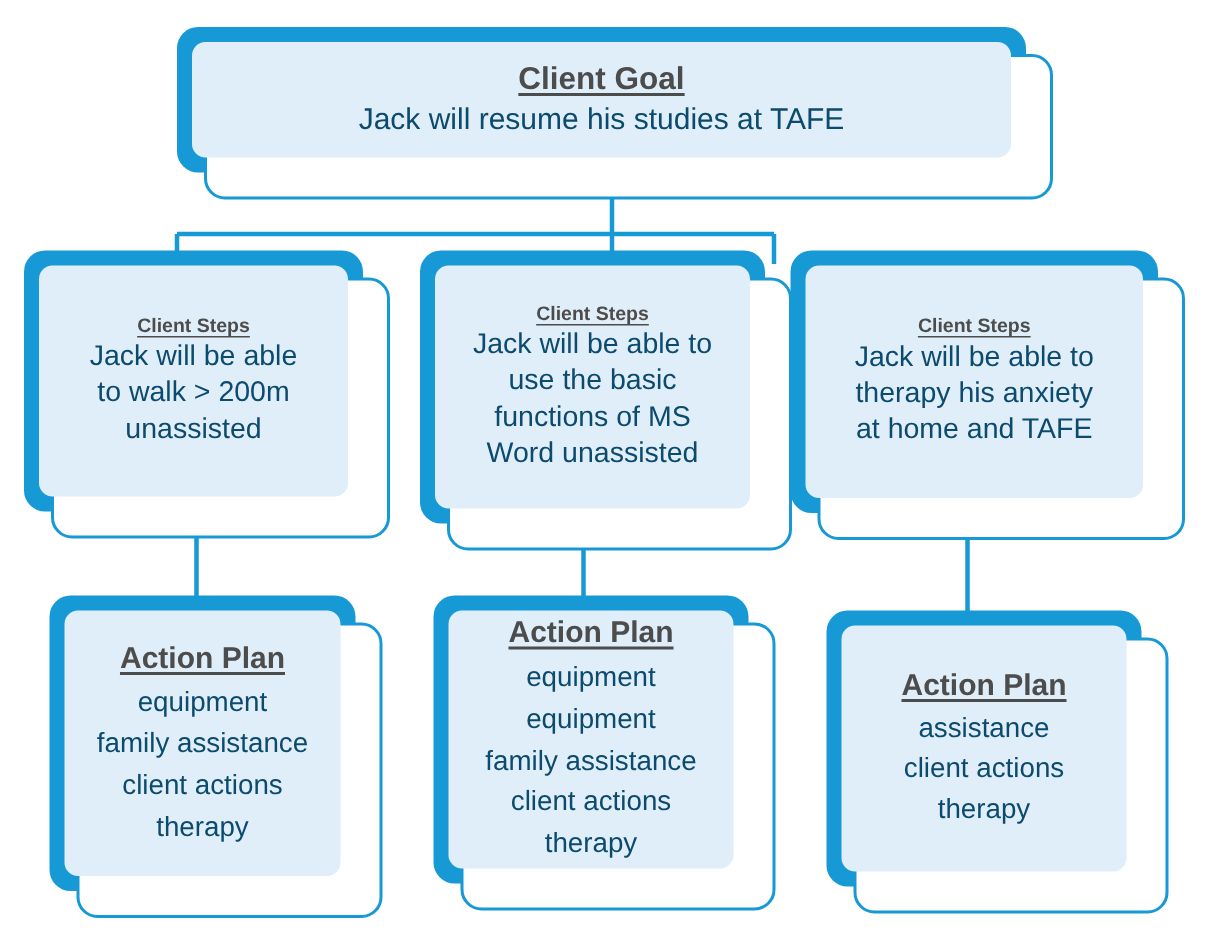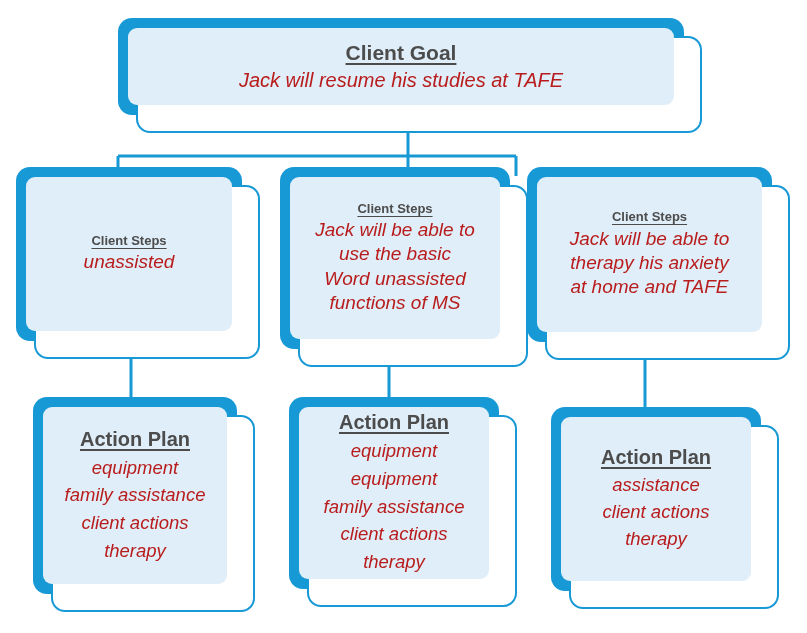--- a/index.html
+++ b/index.html
@@ -73,23 +73,22 @@
   }
   .node-title {
     font-weight: bold;
     color: #4C4C4C;
     text-decoration: underline;
     text-underline-offset: 3px;
     line-height: 1.25;
     white-space: nowrap;
   }
   .node-lines {
-    color: #b91c1c;
+    color: #0c4a6e;
     line-height: 1.28;
-    font-style: italic;
   }
   .node-lines .ln {
     display: block;
     white-space: nowrap;
   }
 
   
   .goal .node-title     { font-size: 21px; margin-bottom: 2px; }
   .goal .node-lines     { font-size: 20px; }
 
@@ -132,35 +131,37 @@
       </div>
     </div>
   </div>
 
   <div class="node steps" style="left:16px; top:167px; width:244px; height:192px;">
     <div class="plate"></div>
     <div class="outline"></div>
     <div class="pane">
       <div class="node-title">Client Steps</div>
       <div class="node-lines">
+        <span class="ln">Jack will be able</span>
+        <span class="ln">to walk &gt; 200m</span>
         <span class="ln">unassisted</span>
       </div>
     </div>
   </div>
 
   <div class="node steps" style="left:280px; top:167px; width:248px; height:200px;">
     <div class="plate"></div>
     <div class="outline"></div>
     <div class="pane">
       <div class="node-title">Client Steps</div>
       <div class="node-lines">
         <span class="ln">Jack will be able to</span>
         <span class="ln">use the basic</span>
+        <span class="ln">functions of MS</span>
         <span class="ln">Word unassisted</span>
-        <span class="ln">functions of MS</span>
       </div>
     </div>
   </div>
 
   <div class="node steps" style="left:527px; top:167px; width:263px; height:193px;">
     <div class="plate"></div>
     <div class="outline"></div>
     <div class="pane">
       <div class="node-title">Client Steps</div>
       <div class="node-lines">

